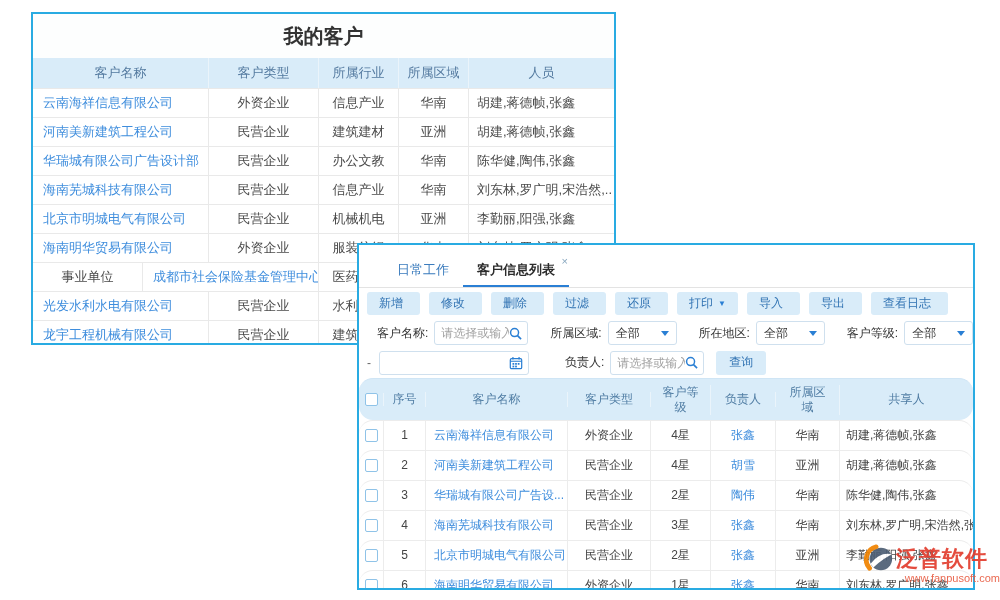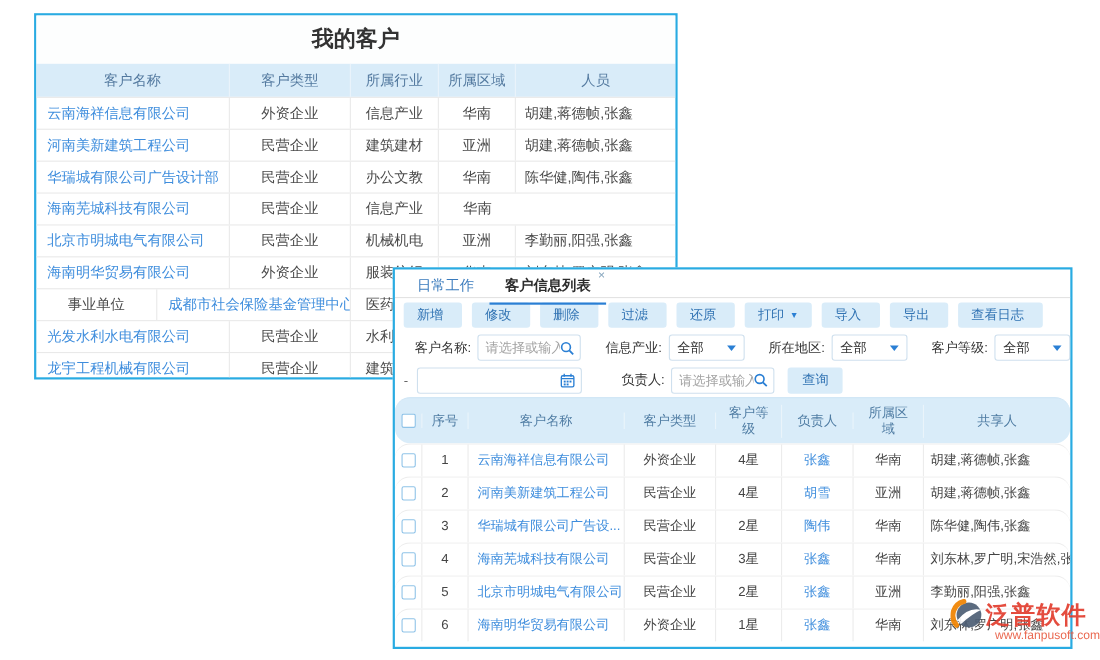--- a/index.html
+++ b/index.html
@@ -22,21 +22,21 @@
   .thead .tc.c-name { text-align:center; padding-left:0; color:#53799f; }
   .tc.c-type { width:110px; }
   .tc.c-ind  { width:80px; }
   .tc.c-reg  { width:70px; }
   .tc.c-staff{ flex:1 1 auto; text-align:left; padding-left:8px; }
   .thead .tc.c-staff { text-align:center; padding-left:0; }
 
   
   .panel { position:absolute; left:357px; top:243px; width:618px; height:347px;
            background:#fff; border:2px solid #29abe2; z-index:2; overflow:hidden; }
-  .tabbar { height:26px; border-bottom:1px solid #e3e3e3; padding-left:6px; display:flex; align-items:flex-start; }
+  .tabbar { height:43px; border-bottom:1px solid #e3e3e3; padding-left:24px; display:flex; align-items:flex-end; }
   .tab { position:relative; padding:0 14px; height:32px; line-height:30px; font-size:13px;
          color:#3a7bbd; cursor:pointer; }
   .tab.active { color:#2c2c2c; font-weight:bold; border-bottom:2px solid #2a7fd4; }
   .tab .close { position:absolute; top:1px; right:1px; font-size:11px; font-weight:normal; color:#88a7bf; line-height:11px; }
 
   .toolbar { height:31px; display:flex; align-items:center; padding:0 8px; gap:9px; }
   .tbtn { background:#d9ecf9; color:#3173b3; border:none; border-radius:3px; font-size:12px;
           height:23px; padding:0 12px; display:flex; align-items:center; gap:5px; cursor:pointer;
           font-family:"Liberation Sans", sans-serif; }
   .btn-caret { font-size:8px; color:#2a7fd4; }
@@ -129,20 +129,21 @@
             <div class="tc c-ind">办公文教</div>
             <div class="tc c-reg">华南</div>
             <div class="tc c-staff">陈华健,陶伟,张鑫</div>
           </div>
 
           <div class="trow">
             <div class="tc c-name">海南芜城科技有限公司</div>
             <div class="tc c-type">民营企业</div>
             <div class="tc c-ind">信息产业</div>
             <div class="tc c-reg">华南</div>
+            <div class="tc c-staff">刘东林,罗广明,宋浩然,..</div>
           </div>
 
           <div class="trow">
             <div class="tc c-name">北京市明城电气有限公司</div>
             <div class="tc c-type">民营企业</div>
             <div class="tc c-ind">机械机电</div>
             <div class="tc c-reg">亚洲</div>
             <div class="tc c-staff">李勤丽,阳强,张鑫</div>
           </div>
 
@@ -243,21 +244,21 @@
       <span class="flabel">客户名称:</span>
       <span class="inputbox w94">
         <input placeholder="请选择或输入" style="">
         <span class="iconpad">
           <svg width="13" height="13" viewBox="0 0 14 14">
               <circle cx="6" cy="6" r="4.3" fill="none" stroke="#2a7fd4" stroke-width="1.6"></circle>
               <line x1="9.2" y1="9.2" x2="13" y2="13" stroke="#2a7fd4" stroke-width="1.8"></line>
             </svg>
         </span>
       </span>
-      <span class="flabel gap22">信息产业:</span>
+      <span class="flabel gap22">所属区域:</span>
       <span class="selectbox w92">
         <span>全部</span>
         <span class="caret-down"></span>
       </span>
       <span class="flabel gap22">所在地区:</span>
       <span class="selectbox w92">
         <span>全部</span>
         <span class="caret-down"></span>
       </span>
       <span class="flabel gap22">客户等级:</span>

